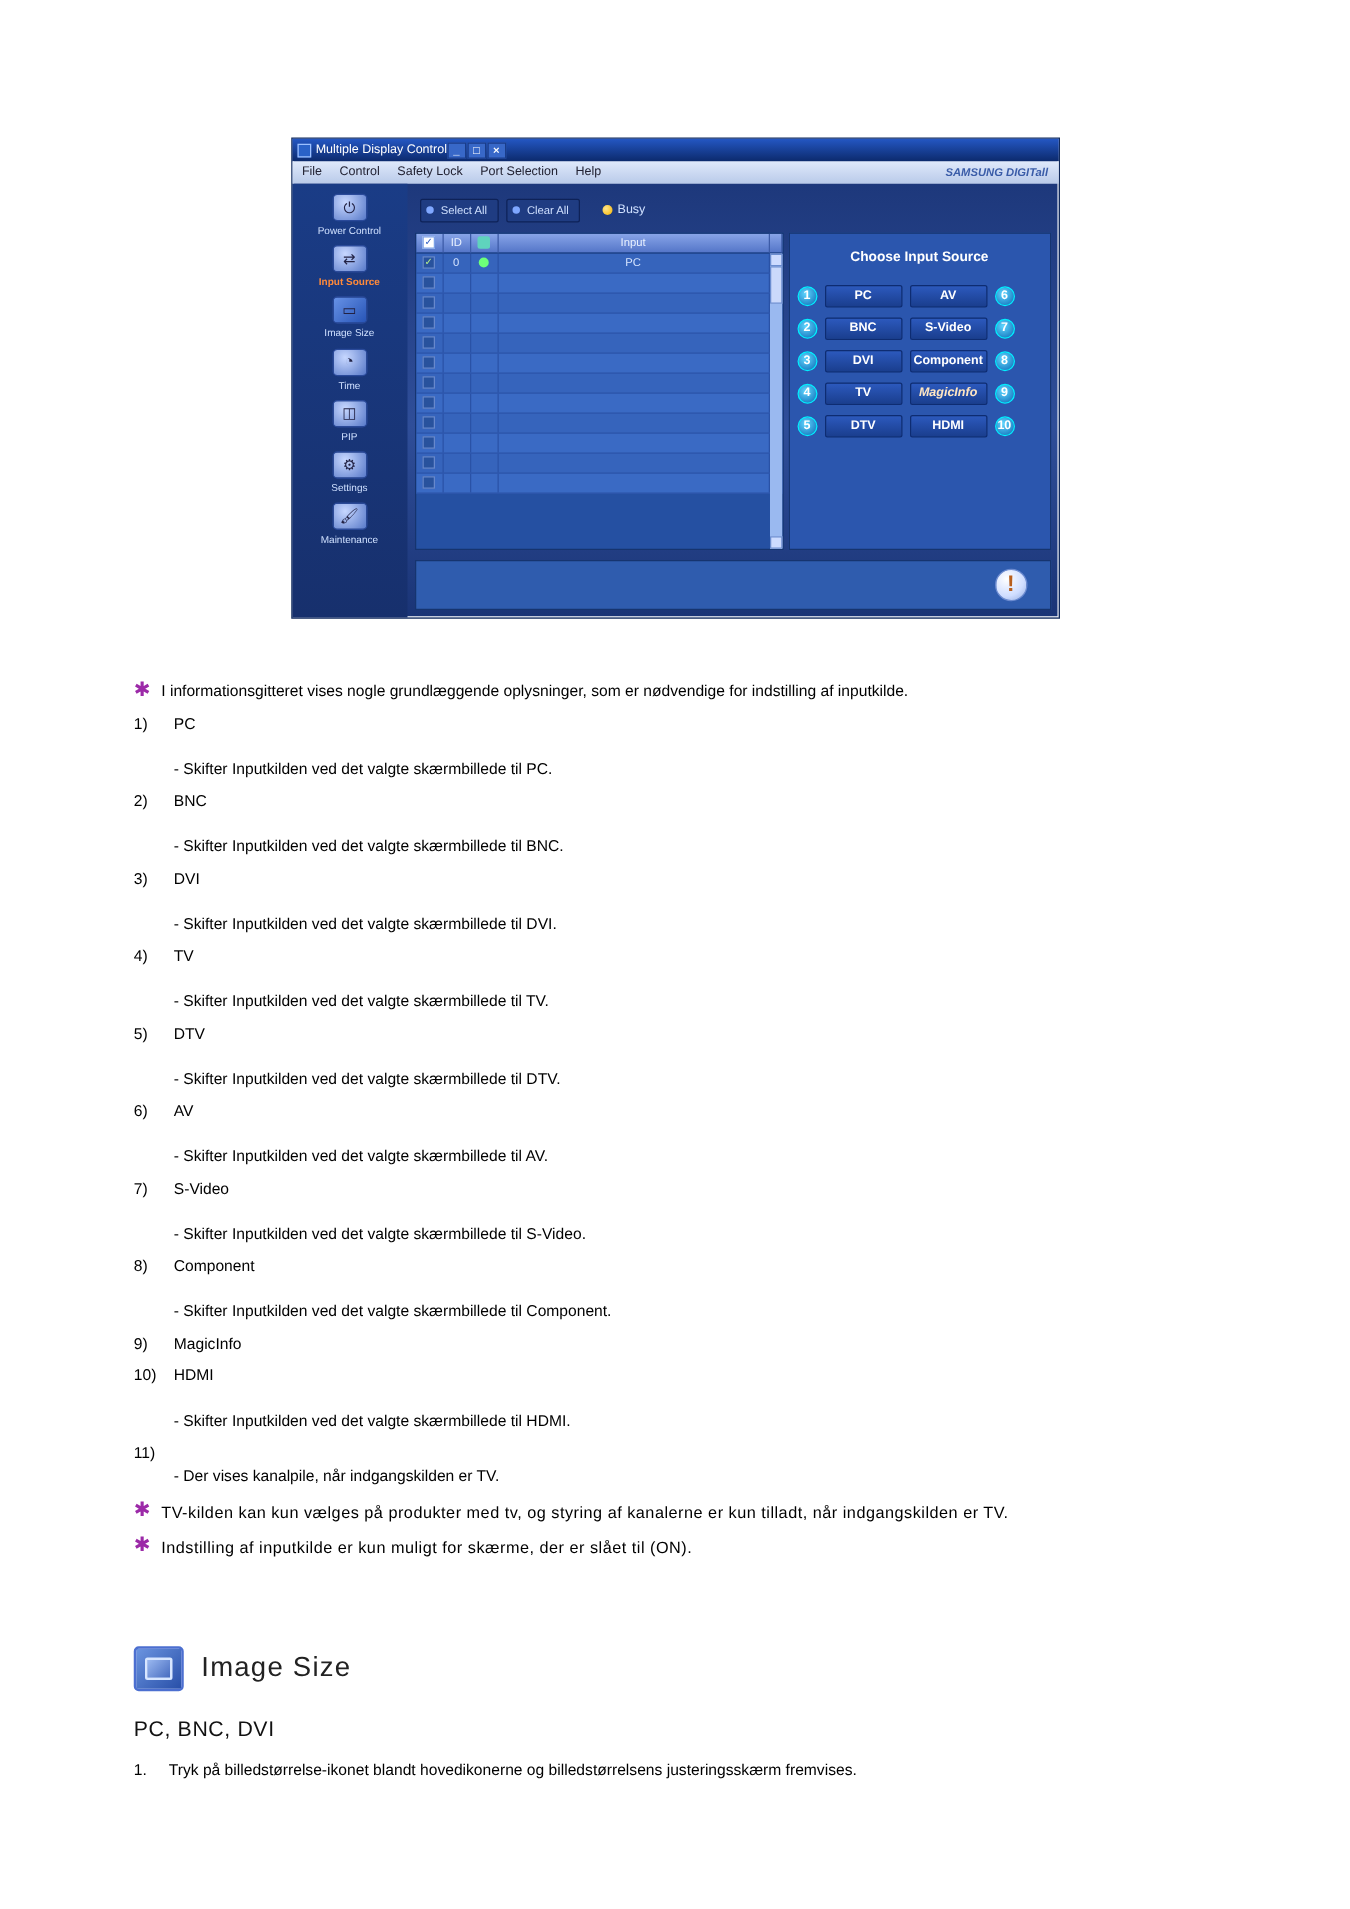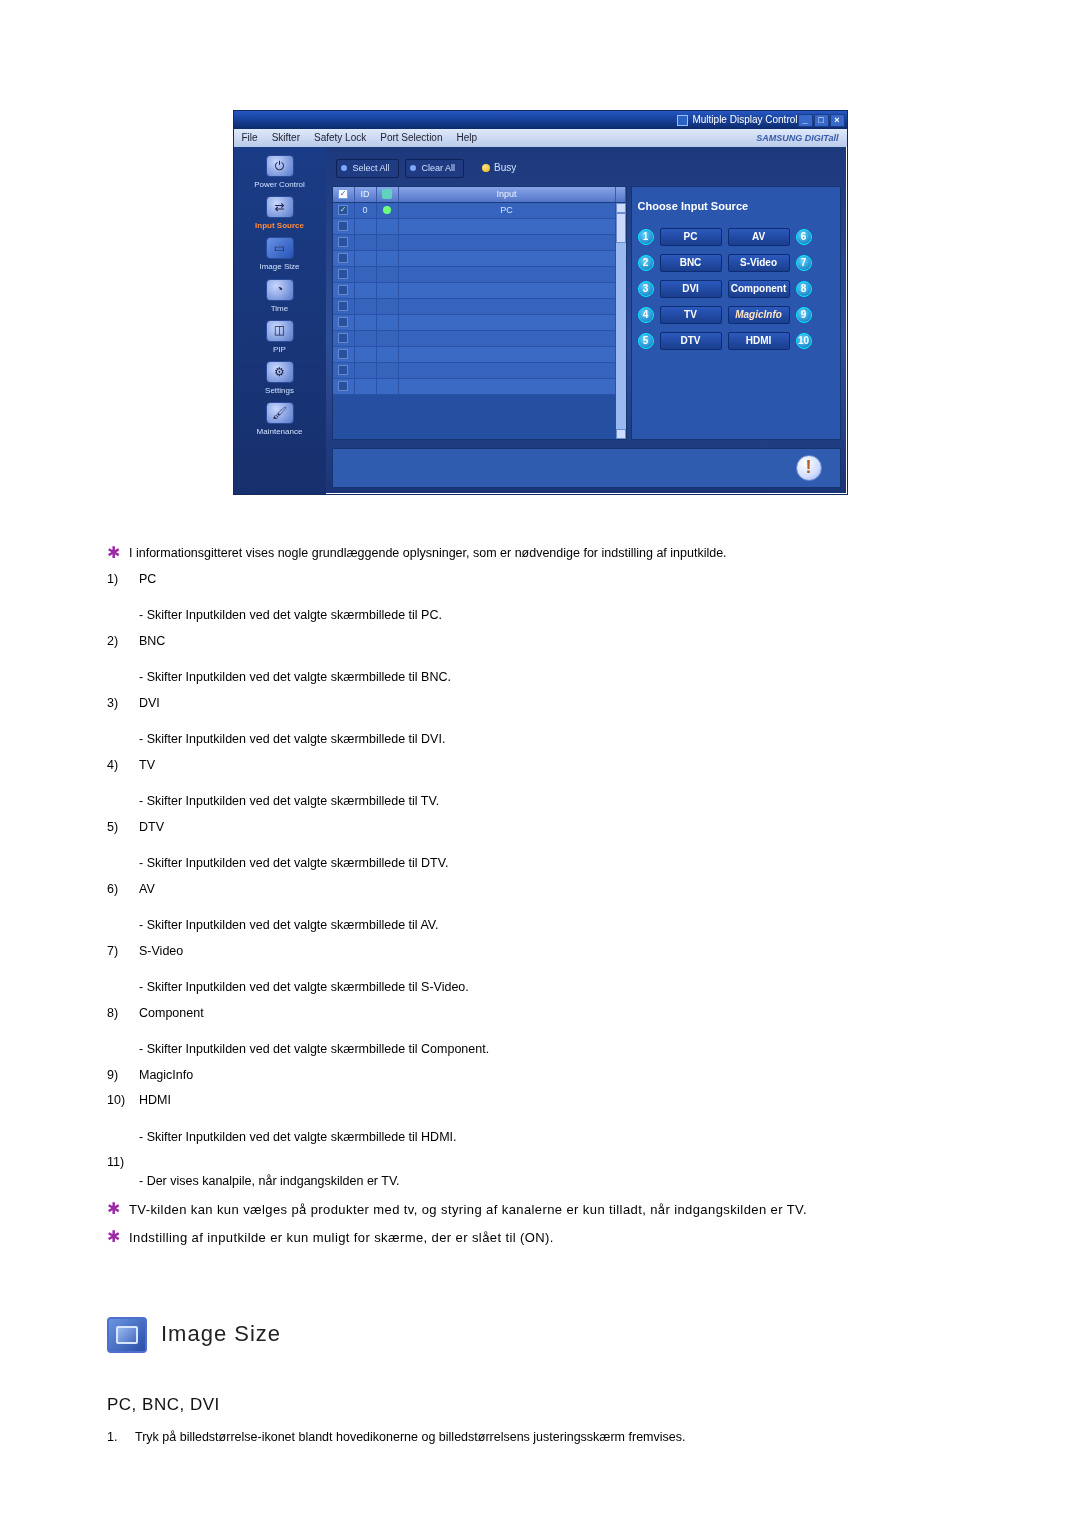--- a/index.html
+++ b/index.html
@@ -24,21 +24,21 @@
     box-shadow: 0 0 0 1px #fff inset;
     position: relative;
   }
   .titlebar {
     height: 18px;
     background: linear-gradient(180deg,#2457c3,#0c2a6d);
     color: #fff;
     font-size: 10px;
     display: flex;
     align-items: center;
-    justify-content: flex-end;
+    justify-content: flex-start;
     padding: 0 2px 0 4px;
   }
   .titlebar-left { display:flex; align-items:center; gap:4px;}
   .titlebar-icon {
     width:11px; height:11px; background:#2a62c8; border:1px solid #9cc0ff;
     display:inline-block;
   }
   .win-controls { display:flex; gap:1px;}
   .win-btn {
     width:15px; height:13px; background:#3868c8; color:#fff;
@@ -184,20 +184,21 @@
   .sb-thumb{height:30px;background:#cbd9fb;border:1px solid #6b8dd0;margin-top:0;}
 
   
   .right-panel {
     width:210px;
     background:#2b56ae;
     border:1px solid #16346f;
     padding:8px 6px;
   }
   .rp-title {
+    text-align:center;
     color:#fff;
     font-weight:bold;
     font-size:11px;
     margin:4px 0 14px 0;
   }
   .src-grid {
     display:grid;
     grid-template-columns: 16px 62px 62px 16px;
     gap:8px 6px;
     align-items:center;
@@ -269,21 +270,21 @@
     background:linear-gradient(135deg,#6b94e0,#284fa8);
     display:flex;align-items:center;justify-content:center;
     position:relative;
   }
   .sec-icon::before{
     content:"";width:18px;height:14px;border:2px solid #d7e6ff;
     border-radius:2px;background:linear-gradient(135deg,#9ab8f0,#476cc0);
     display:block;
   }
   .sec-title{font-size:22px;color:#222;letter-spacing:1px;}
-  .sub-head{font-size:17px;color:#111;margin-top:40px;letter-spacing:0.5px;}
+  .sub-head{font-size:17px;color:#111;margin-top:19px;letter-spacing:0.5px;}
   .sub-list{margin-top:12px;font-size:12.5px;}
   .sub-list .row{display:flex;gap:10px;}
   .sub-list .row .n{width:18px;flex:none;}
 </style>
 </head>
 <body>
 
 <div class="app-window">
   <div class="titlebar">
     <div class="titlebar-left">
@@ -291,21 +292,21 @@
       <span>Multiple Display Control</span>
     </div>
     <div class="win-controls">
       <div class="win-btn">_</div>
       <div class="win-btn">□</div>
       <div class="win-btn">×</div>
     </div>
   </div>
   <div class="menubar">
     <span>File</span>
-    <span>Skifter</span>
+    <span>Control</span>
     <span>Safety Lock</span>
     <span>Port Selection</span>
     <span>Help</span>
     <span class="brand">SAMSUNG DIGITall</span>
   </div>
 
   <div class="app-body">
 
     <div class="sidebar">
       <div class="side-item">

